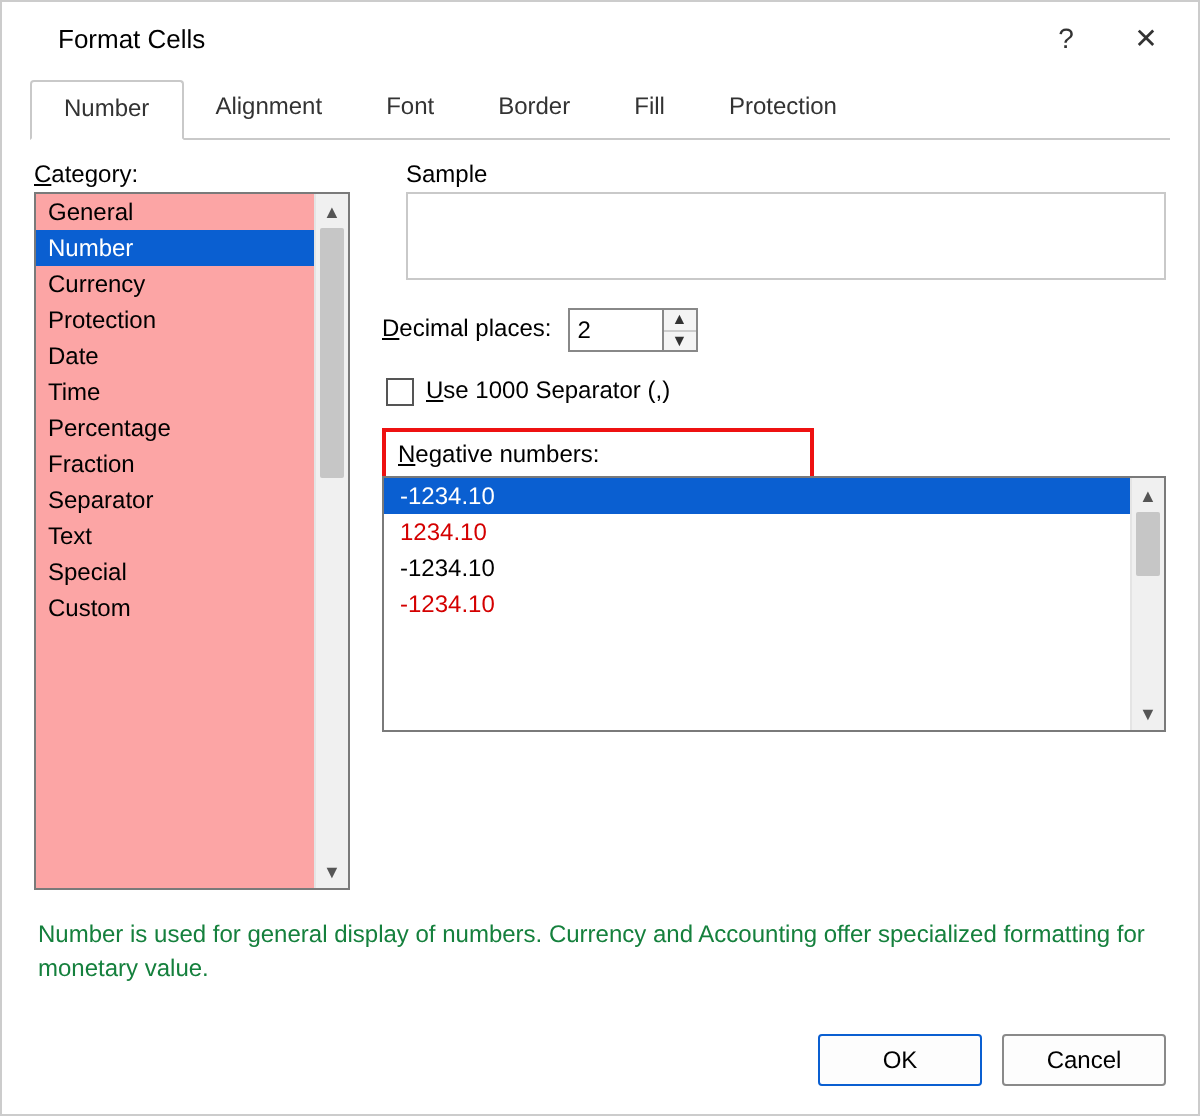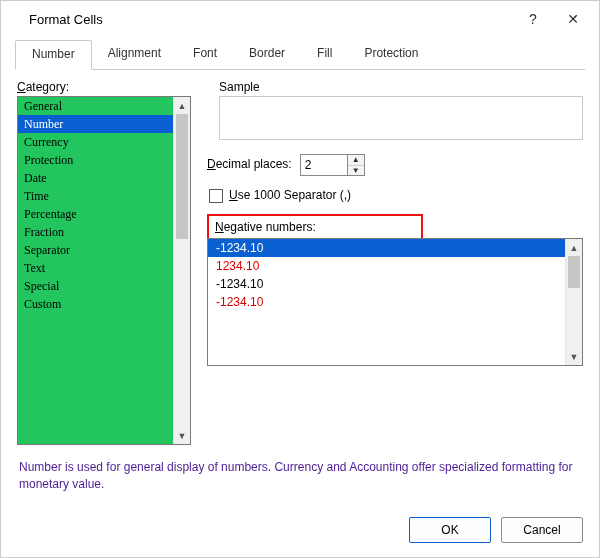--- a/index.html
+++ b/index.html
@@ -15,25 +15,25 @@
   }
   .window { width: 600px; height: 558px; border: 1px solid #ccc; background: #fff; display: flex; flex-direction: column; }
   .titlebar { height: 36px; display: flex; align-items: center; padding: 0 6px 0 12px; }
   .titlebar .title { font-size: 13px; flex: 1; margin-left: 16px; }
   .titlebar .btn { width: 40px; height: 28px; display: flex; align-items: center; justify-content: center; font-size: 14px; color: #333; }
   .tabs { display: flex; margin: 2px 14px 0 14px; border-bottom: 1px solid #c9c9c9; }
   .tab { padding: 6px 16px 8px; font-size: 12px; color: #333; position: relative; top: 1px; }
   .tab.active { border: 1px solid #c9c9c9; border-bottom: 1px solid #fff; background: #fff; border-radius: 2px 2px 0 0; }
   .body { flex: 1; padding: 10px 16px 4px 16px; display: flex; flex-direction: column; }
   .upper { display: flex; gap: 16px; flex: 1; }
-  .cat-col { width: 174px; display: flex; flex-direction: column; }
+  .cat-col { width: 158px; display: flex; flex-direction: column; }
   .label-u { font-size: 12px; margin-bottom: 2px; }
   .label-u .u { text-decoration: underline; }
   .listbox-wrap { flex: 1; display: flex; border: 1px solid #7a7a7a; position: relative; }
-  .listbox { flex: 1; background: #22c55e; overflow: hidden; font-family: Liberation Serif, serif; }
+  .listbox { flex: 1; background: #fca5a5; overflow: hidden; }
   .listbox .item { padding: 1px 6px; font-size: 12px; line-height: 16px; }
   .listbox .item.selected { background: #0a5fd1; color: #fff; }
   .scrollbar-v { width: 17px; background: #f0f0f0; display: flex; flex-direction: column; border-left: 1px solid #e4e4e4; }
   .sb-btn { height: 17px; display: flex; align-items: center; justify-content: center; font-size: 9px; color: #555; }
   .sb-track { flex: 1; position: relative; }
   .sb-thumb { position: absolute; left: 2px; right: 2px; background: #c6c6c6; border-radius: 1px; }
   .right-col { flex: 1; display: flex; flex-direction: column; }
   .sample-group { margin-top: 0; padding-left: 12px; }
   .sample-lbl { font-size: 12px; }
   .sample-box { border: 1px solid #c9c9c9; height: 44px; margin-top: 2px; }
@@ -44,21 +44,21 @@
   .sp-btn { flex: 1; display: flex; align-items: center; justify-content: center; font-size: 8px; background: #f4f4f4; color: #333; }
   .sp-btn + .sp-btn { border-top: 1px solid #ccc; }
   .chk-row { display: flex; align-items: center; gap: 6px; margin: 12px 0 0 2px; }
   .chk { width: 14px; height: 14px; border: 1px solid #555; background: #fff; }
   .redbox { border: 2px solid #e11; padding: 4px 6px 6px 6px; margin-top: 10px; width: 216px; }
   .neg-list-wrap { display: flex; border: 1px solid #7a7a7a; margin-top: 2px; height: 128px; }
   .neg-list { flex: 1; background: #fff; }
   .neg-list .item { padding: 1px 8px; font-size: 12px; line-height: 16px; }
   .neg-list .item.selected { background: #0a5fd1; color: #fff; }
   .neg-list .item.red { color: #d40000; }
-  .desc { font-size: 12px; color: #4c1d95; margin: 14px 2px 10px 2px; line-height: 1.4; }
+  .desc { font-size: 12px; color: #15803d; margin: 14px 2px 10px 2px; line-height: 1.4; }
   .footer { display: flex; justify-content: flex-end; gap: 10px; padding: 10px 16px 14px; }
   .dlg-btn { min-width: 82px; height: 26px; border: 1px solid #8a8a8a; background: #fdfdfd; font-size: 12px; display: flex; align-items: center; justify-content: center; border-radius: 2px; }
   .dlg-btn.primary { border-color: #0a5fd1; }
   .neg-area { position: relative; }
 </style>
 </head>
 <body>
 
 <div class="window">
   <div class="titlebar">

